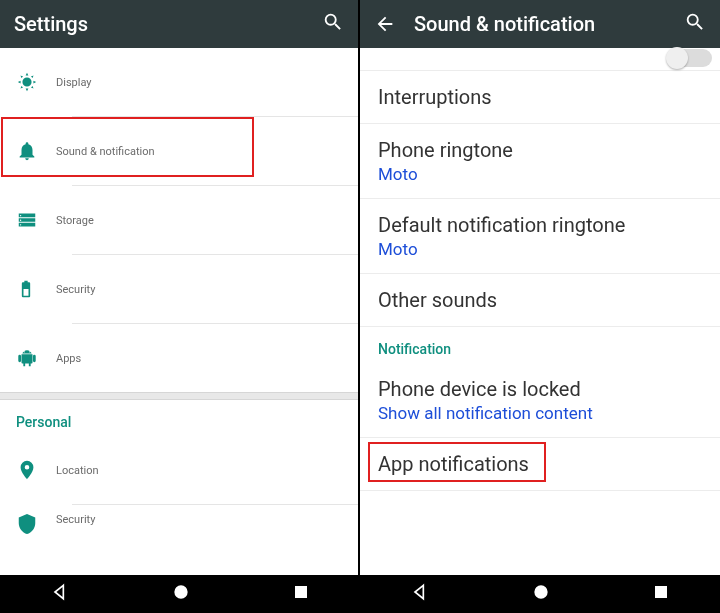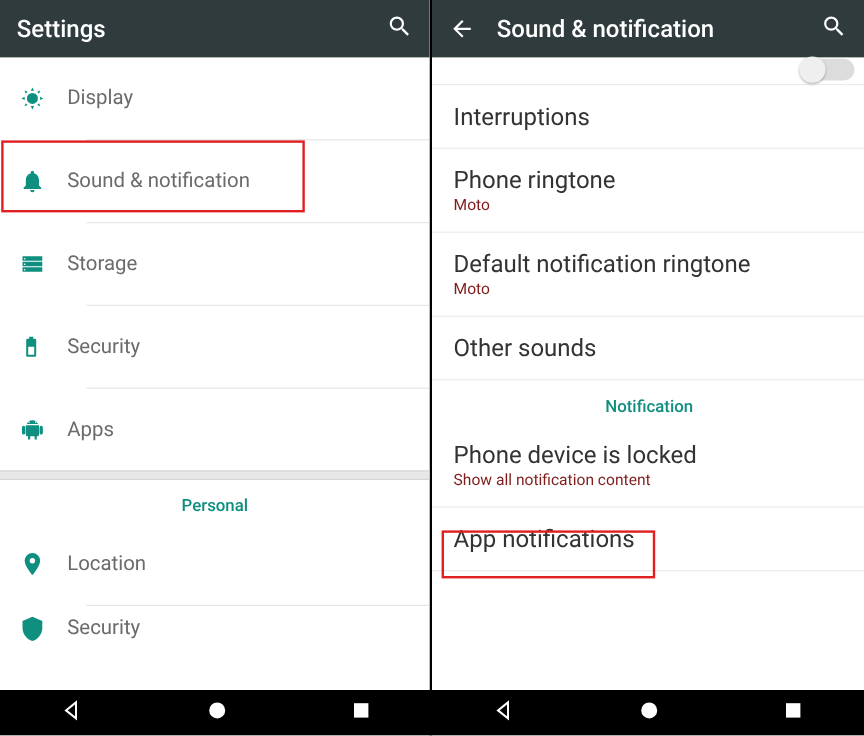--- a/index.html
+++ b/index.html
@@ -10,30 +10,30 @@
 
   .appbar { height:48px; background:#2f3b3d; color:#fff; display:flex; align-items:center; padding:0 14px; }
   .appbar .title { font-size:20px; font-weight:500; flex:1; }
   .appbar .back { margin-right:18px; display:flex; align-items:center; }
   .appbar svg { fill:#fff; }
 
   .list { flex:1; overflow:hidden; background:#fff; }
   .row { display:flex; align-items:center; height:68px; padding:0 16px; }
   .row .icon { width:40px; display:flex; align-items:center; justify-content:flex-start; }
   .row .icon svg { fill:#0f8f7f; }
-  .row .label { font-size:17px; color:#6b6b6b; }
+  .row .label { font-size:11px; color:#6b6b6b; }
   .divider { height:1px; background:#e5e5e5; margin-left:72px; }
 
   .category-gap { height:8px; background:#e8e8e8; border-top:1px solid #d6d6d6; border-bottom:1px solid #d6d6d6; }
-  .subheader { padding:14px 16px 6px 16px; font-size:14px; font-weight:500; color:#0f8f7f;text-align:center; }
+  .subheader { padding:14px 16px 6px 16px; font-size:14px; font-weight:500; color:#0f8f7f; }
 
   
   .r-row { padding:14px 18px; }
   .r-row .primary { font-size:20px; color:#333; }
-  .r-row .secondary { font-size:13px; color:#7f1d1d; margin-top:2px; }
+  .r-row .secondary { font-size:17px; color:#1d4ed8; margin-top:2px; }
   .r-div { height:1px; background:#ececec; margin:0 0 0 0; }
 
   .toggle-remnant { position:absolute; top:49px; right:8px; width:44px; height:18px; background:#dcdcdc; border-radius:10px; }
   .toggle-remnant::after { content:""; position:absolute; top:-2px; left:-2px; width:22px; height:22px; background:#efefef; border-radius:50%; box-shadow:0 1px 2px rgba(0,0,0,.3); }
 
   .redbox { position:absolute; border:2px solid #e02020; pointer-events:none; }
 
   .navbar { position:absolute; left:0; bottom:0; height:38px; background:#000; display:flex; align-items:center; justify-content:space-around; }
   .navbar.left { width:360px; }
   .navbar.right { left:360px; width:360px; }

